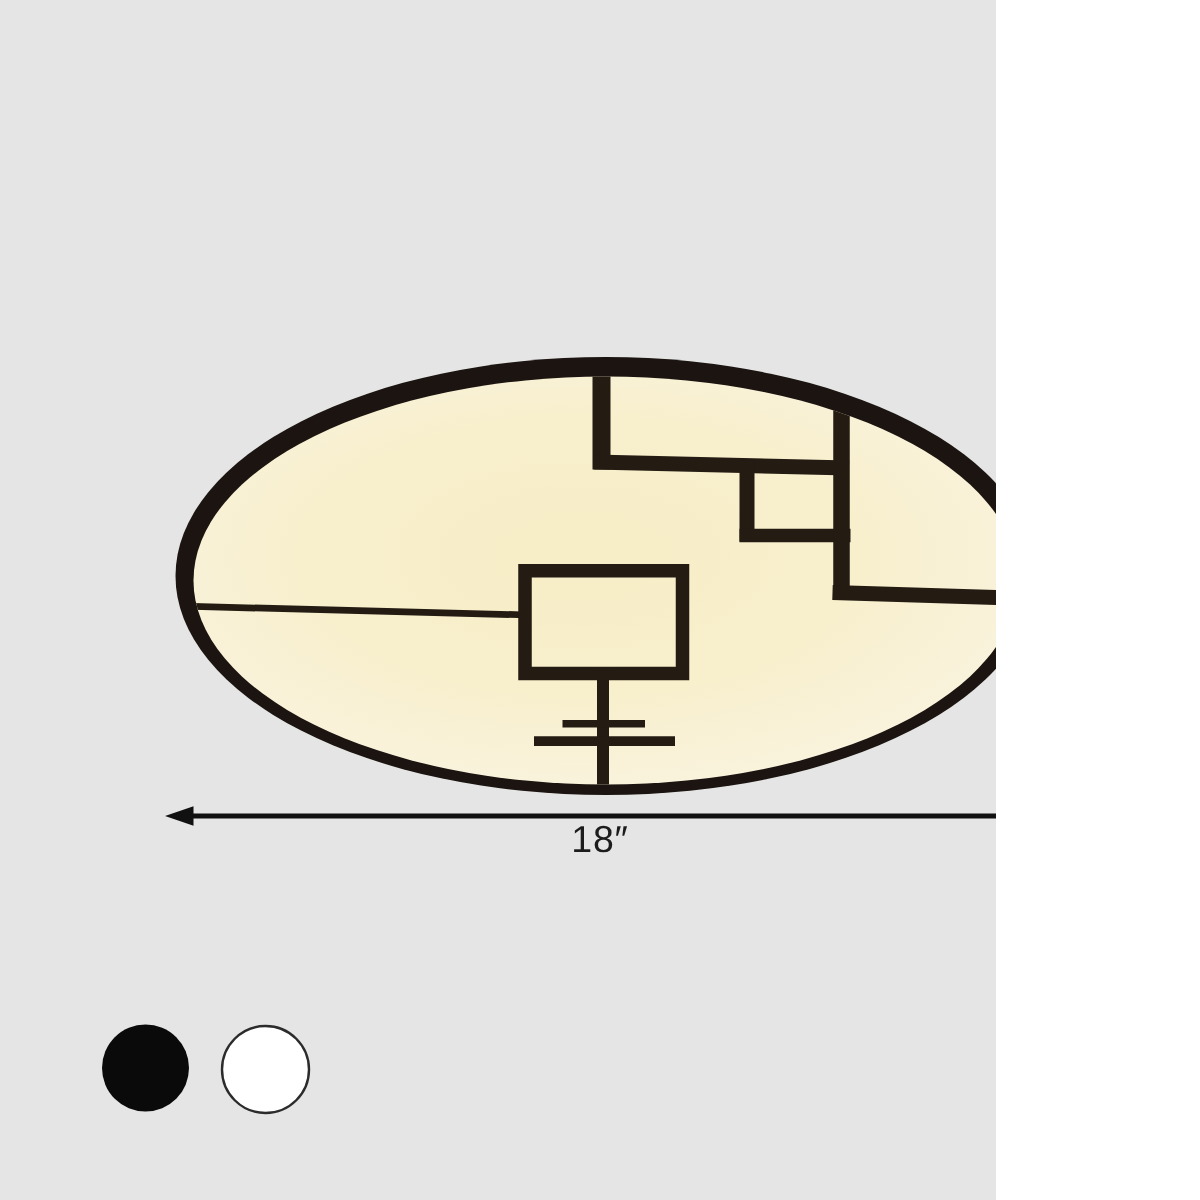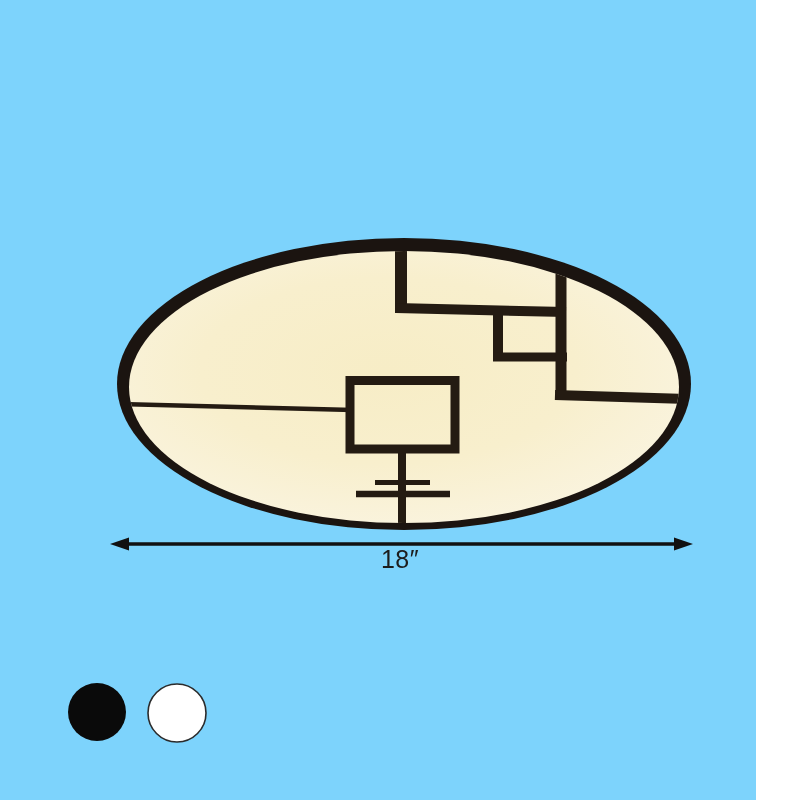--- a/index.html
+++ b/index.html
@@ -5,23 +5,23 @@
   html, body {
     margin: 0;
     padding: 0;
     width: 800px;
     height: 800px;
     background: #ffffff;
     font-family: "Liberation Sans", "DejaVu Sans", sans-serif;
   }
   .stage {
     position: relative;
-    width: 756px;
+    width: 664px;
     height: 800px;
-    background: #7dd3fc;
+    background: #e5e5e5;
     overflow: hidden;
   }
   svg { display: block; }
   svg text.dim-label {
     font-family: "Liberation Sans", "DejaVu Sans", sans-serif;
     font-size: 25px;
     fill: #1c1c1c;
     letter-spacing: 0.5px;
   }
 </style>

